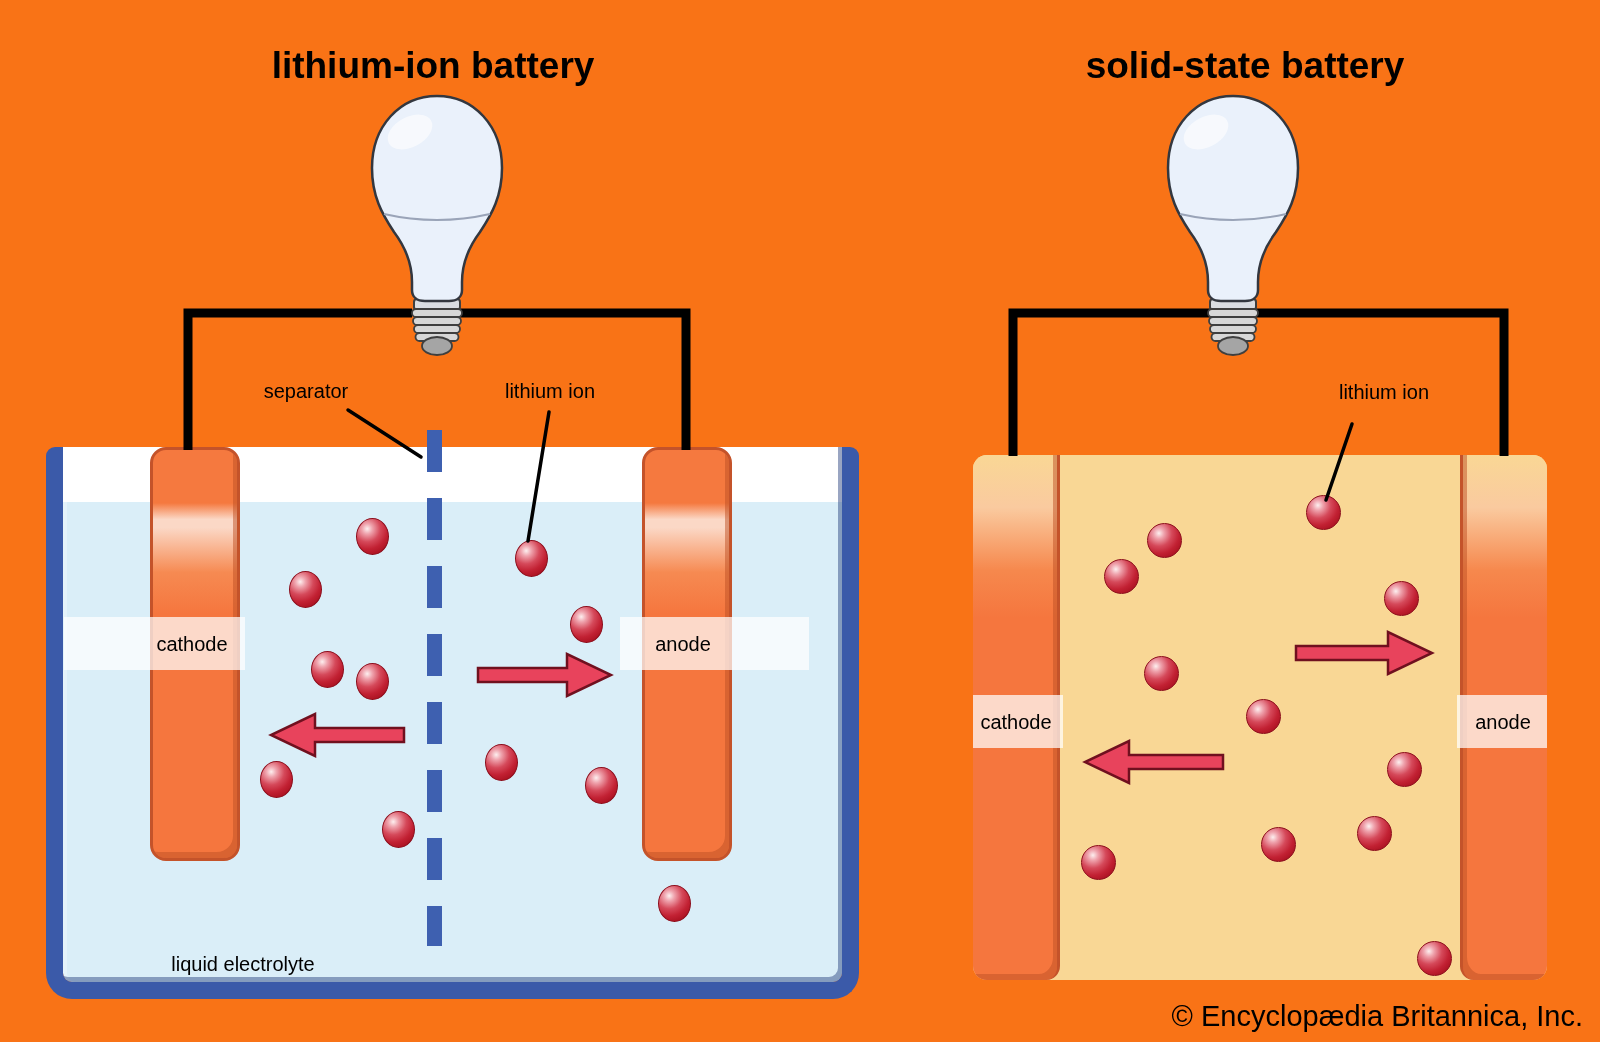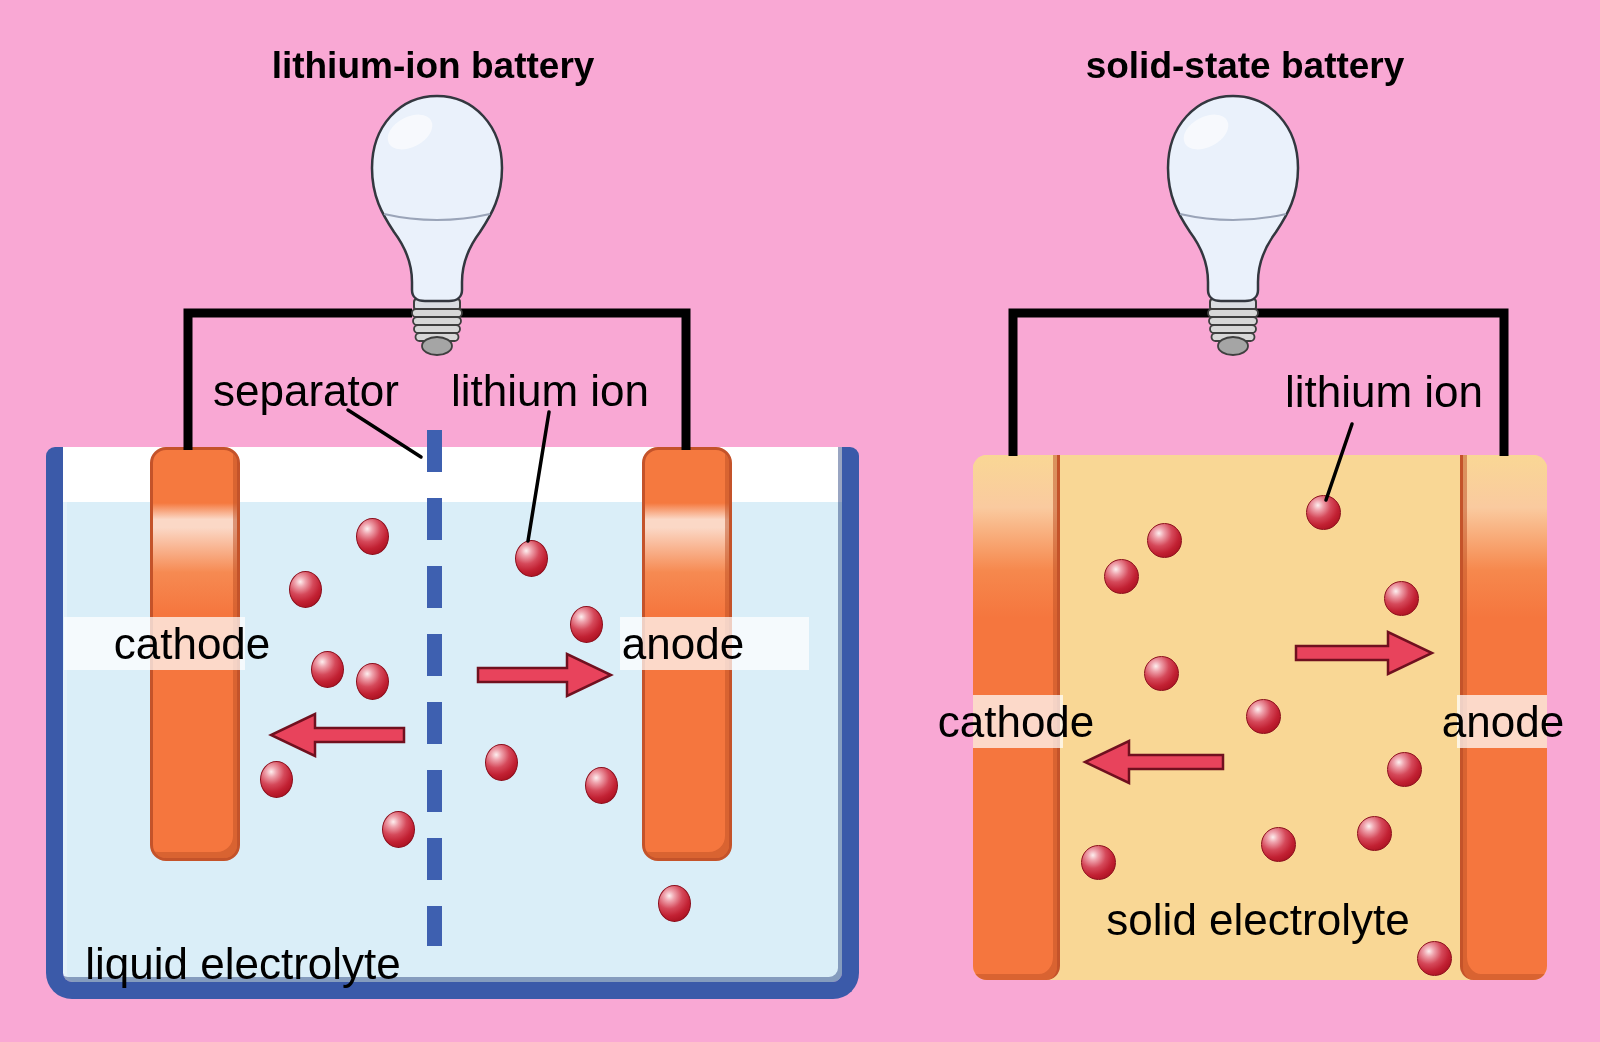--- a/index.html
+++ b/index.html
@@ -1,22 +1,22 @@
 <!DOCTYPE html>
 <html><head>
 <meta charset="utf-8">
 <style>
   html,body{margin:0;padding:0;background:#fff;}
-  #stage{position:relative;width:1600px;height:1042px;background:#f9a8d4;overflow:hidden;
+  #stage{position:relative;width:1600px;height:1042px;background:#f97316;overflow:hidden;
          font-family:"Liberation Sans", sans-serif;color:#000;}
 
   .title{position:absolute;transform:translateX(-50%);font-size:37px;font-weight:bold;
          white-space:nowrap;z-index:5;}
 
-  .lbl{position:absolute;transform:translate(-50%,-50%);font-size:44px;white-space:nowrap;z-index:5;}
+  .lbl{position:absolute;transform:translate(-50%,-50%);font-size:20px;white-space:nowrap;z-index:5;}
 
   .credit{position:absolute;right:17px;top:1000px;font-size:29px;z-index:5;}
 
   
   .tank{position:absolute;left:46px;top:447px;width:779px;height:535px;z-index:1;
         border:17px solid #3B5AA9;border-top:none;
         border-radius:9px 9px 26px 26px;
         background:linear-gradient(#ffffff 0 55px,#DAEEF8 55px);background-clip:padding-box;
         box-shadow:inset -4px -5px 0 rgba(28,56,120,0.45), inset 4px 0 0 rgba(255,255,255,0.30);}
 
@@ -160,15 +160,15 @@
 
   <div class="lbl" style="left:306px;top:391px;">separator</div>
   <div class="lbl" style="left:550px;top:391px;">lithium ion</div>
   <div class="lbl" style="left:192px;top:644px;">cathode</div>
   <div class="lbl" style="left:683px;top:644px;">anode</div>
   <div class="lbl" style="left:243px;top:964px;">liquid electrolyte</div>
 
   <div class="lbl" style="left:1384px;top:392px;">lithium ion</div>
   <div class="lbl" style="left:1016px;top:722px;">cathode</div>
   <div class="lbl" style="left:1503px;top:722px;">anode</div>
-  <div class="lbl" style="left:1258px;top:920px;">solid electrolyte</div>
 
+  <div class="credit">© Encyclopædia Britannica, Inc.</div>
 </div>
 
 </body></html>

